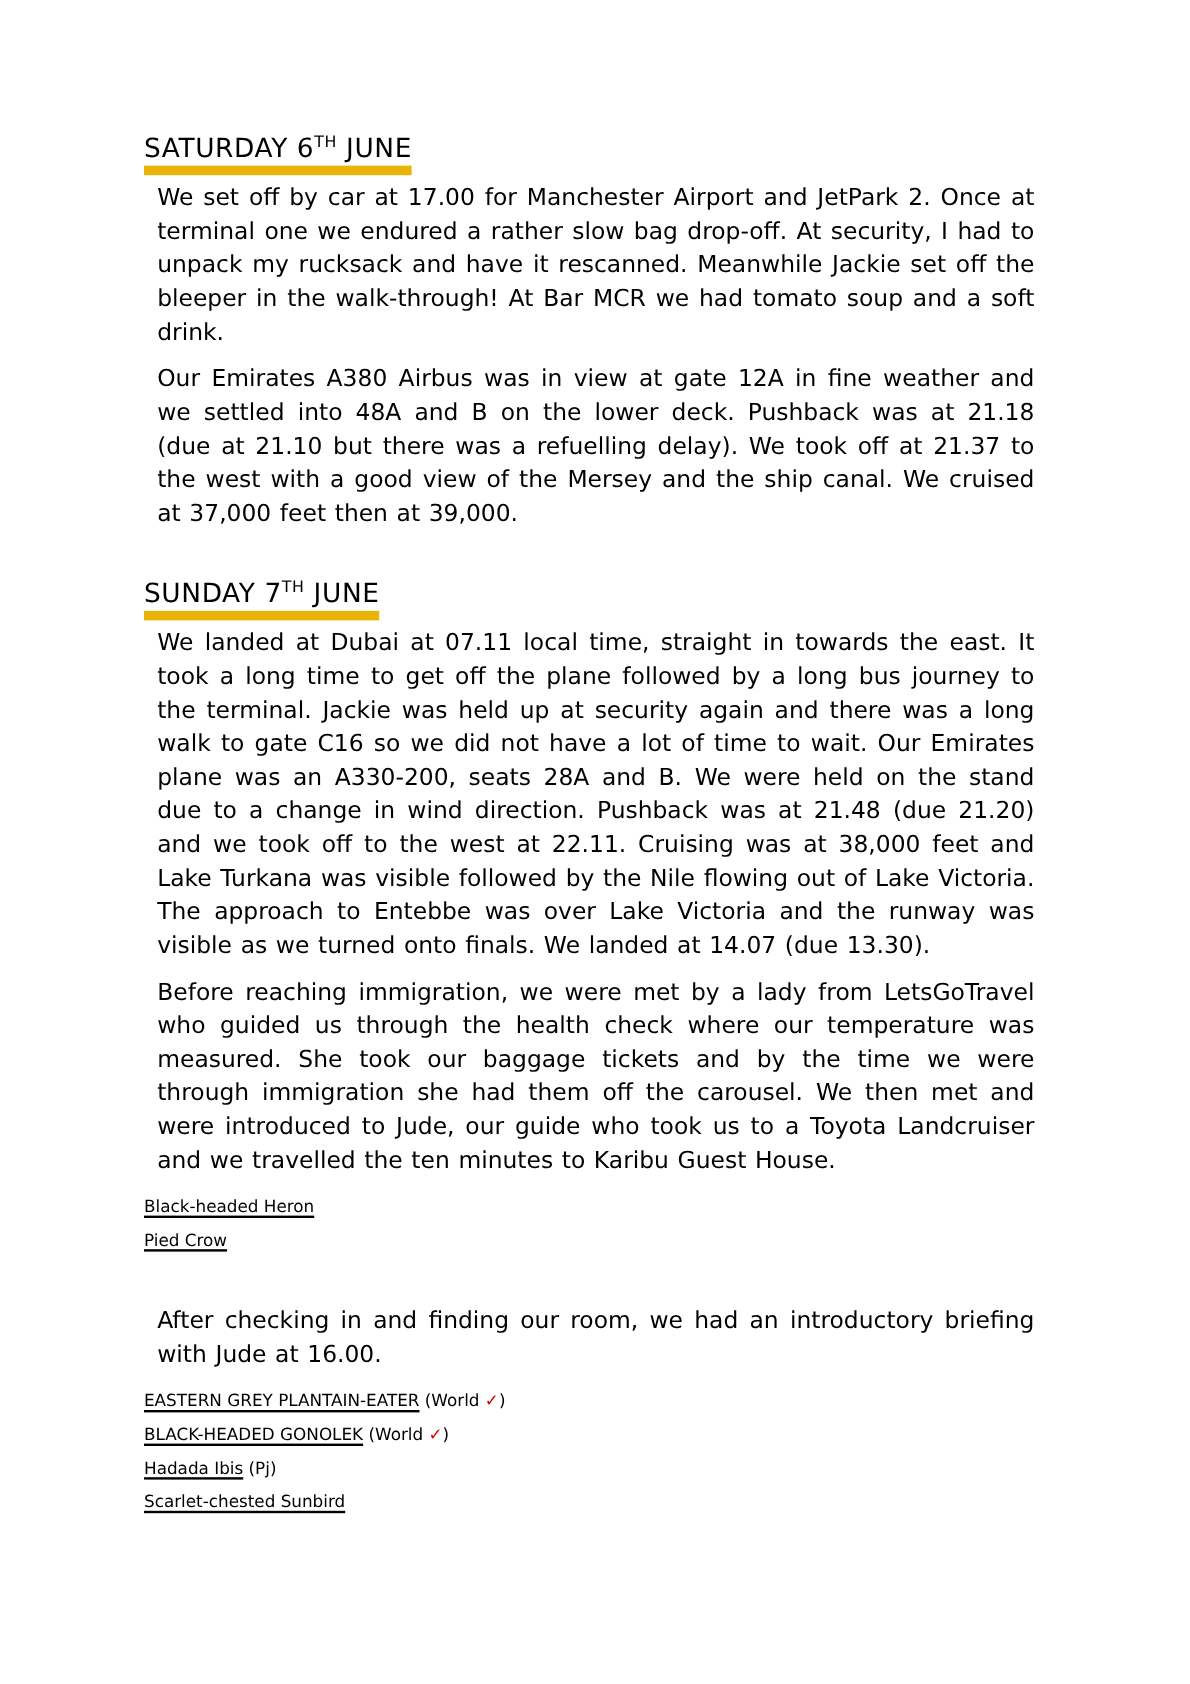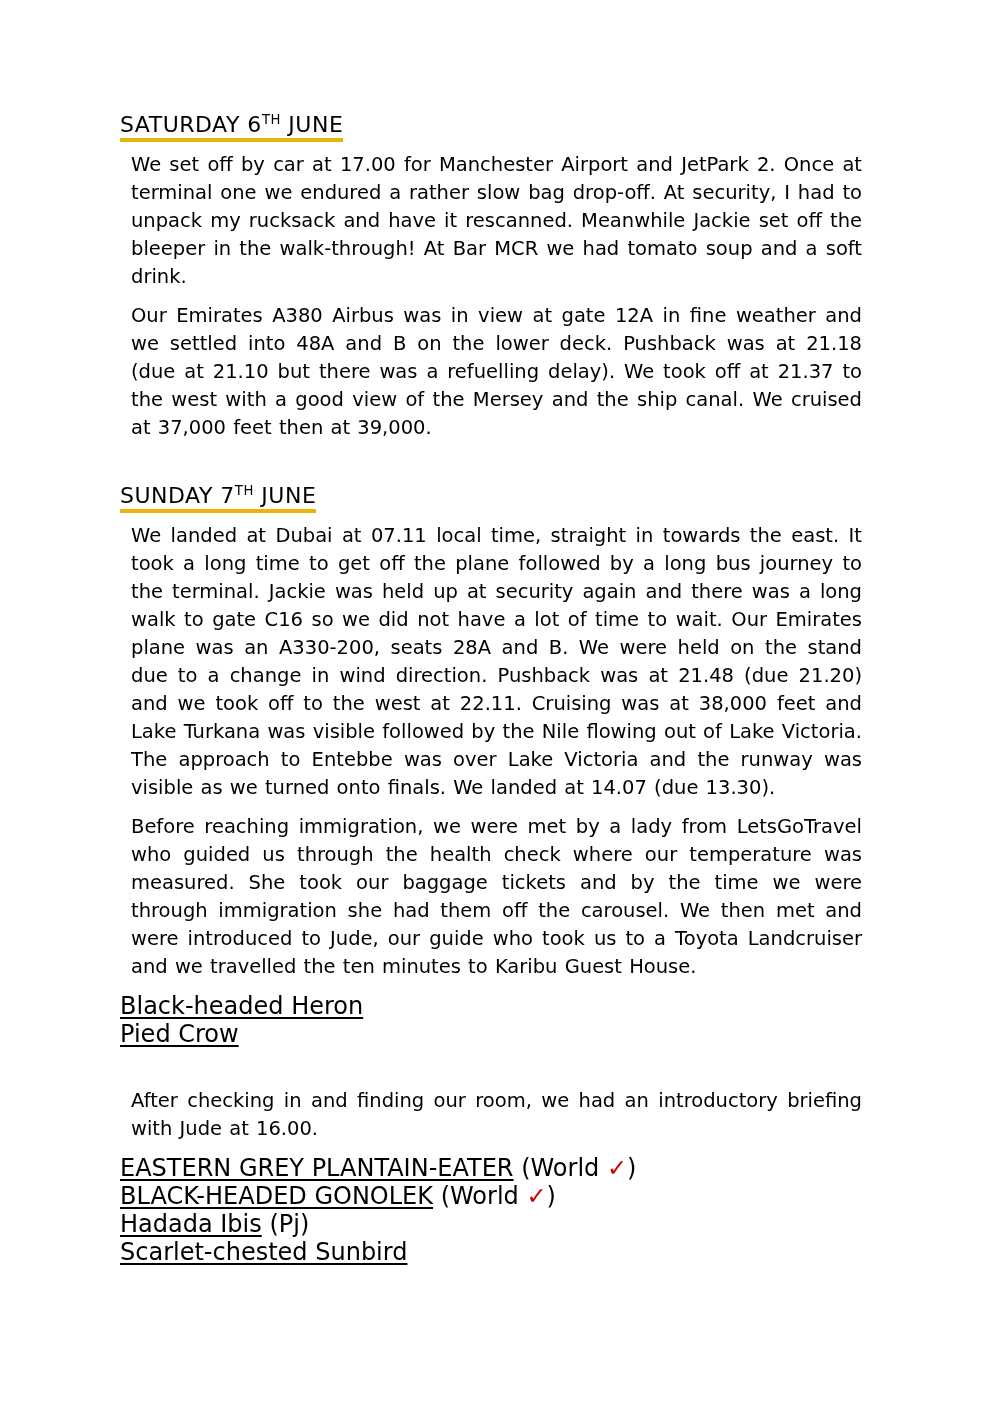--- a/index.html
+++ b/index.html
@@ -21,33 +21,33 @@
   }
   .para {
     margin: 11px;
     font-size: 19.5px;
     line-height: 28px;
     text-align: justify;
     word-spacing: 1px;
   }
   .line {
     margin: 0;
-    font-size: 24px;
+    font-size: 14px;
     line-height: 28px;
     text-align: left;
   }
   .heading {
     margin: 0 0 2px 0;
     font-size: 22px;
     line-height: 30px;
     font-weight: 400;
     letter-spacing: 0.5px;
   }
   .u-block {
-    border-bottom: 4px solid #eab308;
+    border-bottom: 8px solid #eab308;
     padding-bottom: 1px;
   }
   .u {
     text-decoration: underline;
     text-underline-offset: 3px;
     text-decoration-thickness: 1.5px;
   }
   sup {
     font-size: 0.6em;
     line-height: 0;

